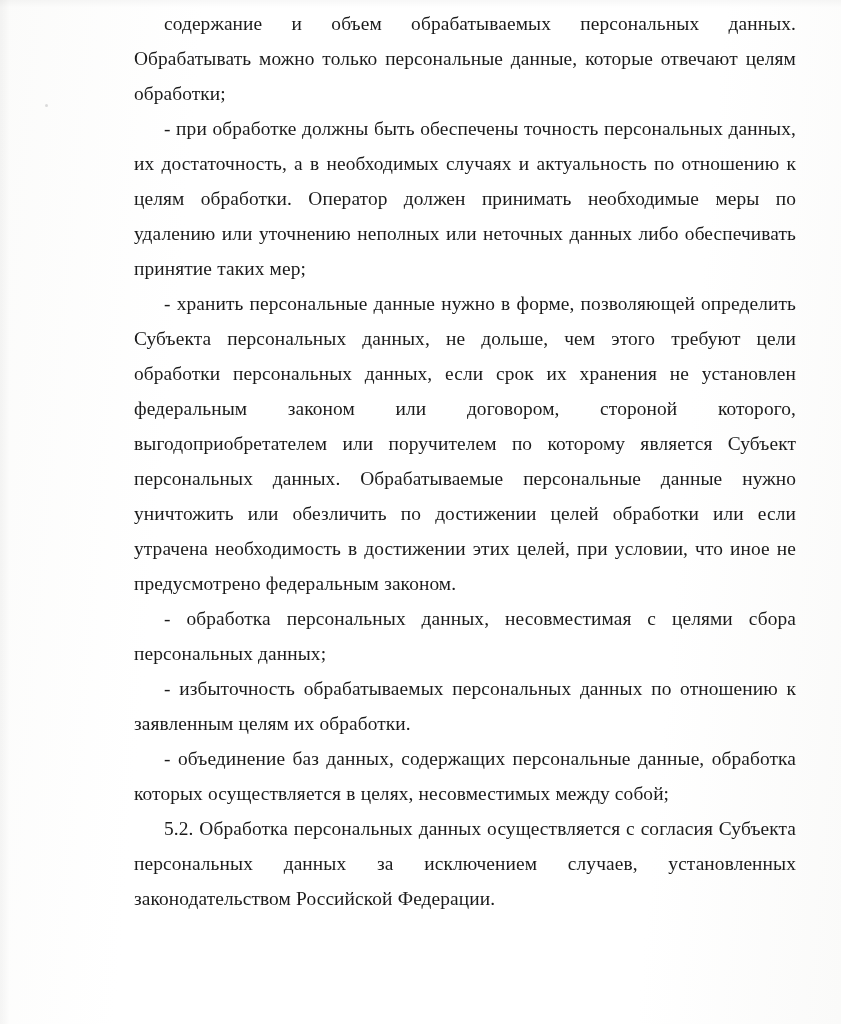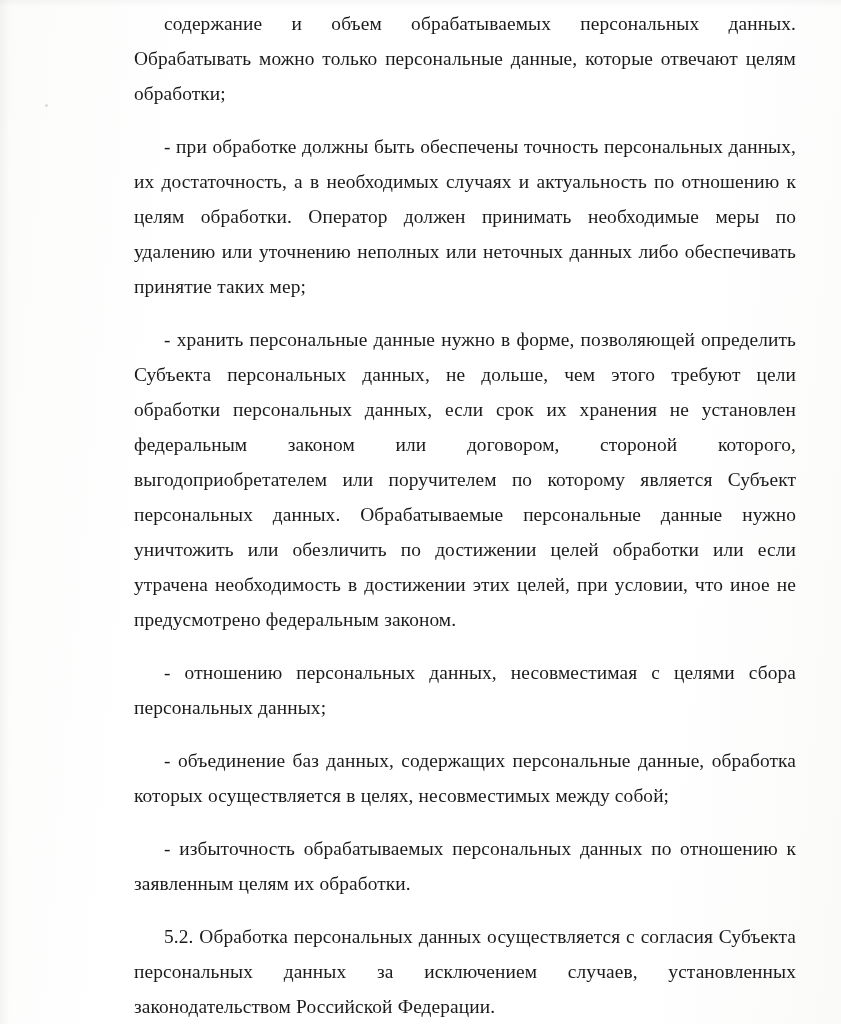--- a/index.html
+++ b/index.html
@@ -40,21 +40,21 @@
     margin: 0 0 0 0;
     font-size: 19.4px;
     line-height: 35px;
     text-align: justify;
     text-justify: inter-word;
     text-indent: 30px;
     letter-spacing: 0.1px;
     word-spacing: 0.2px;
     -webkit-font-smoothing: antialiased;
   }
-  p.gap-md  { margin-top: 18px; }
+  p.gap-md  { }
 
   
   p.para:last-child { }
 
   
   .speck {
     position: absolute;
     left: 45px;
     top: 104px;
     width: 3px;
@@ -85,19 +85,19 @@
 <div class="page">
   <div class="page-surface"></div>
   <div class="edge-shade-left"></div>
   <div class="edge-shade-top"></div>
   <div class="speck"></div>
 
   <div class="text-column">
     <p class="para">содержание и объем обрабатываемых персональных данных. Обрабатывать можно только персональные данные, которые отвечают целям обработки;</p>
     <p class="para gap-md">- при обработке должны быть обеспечены точность персональных данных, их достаточность, а в необходимых случаях и актуальность по отношению к целям обработки. Оператор должен принимать необходимые меры по удалению или уточнению неполных или неточных данных либо обеспечивать принятие таких мер;</p>
     <p class="para gap-md">- хранить персональные данные нужно в форме, позволяющей определить Субъекта персональных данных, не дольше, чем этого требуют цели обработки персональных данных, если срок их хранения не установлен федеральным законом или договором, стороной которого, выгодоприобретателем или поручителем по которому является Субъект персональных данных. Обрабатываемые персональные данные нужно уничтожить или обезличить по достижении целей обработки или если утрачена необходимость в достижении этих целей, при условии, что иное не предусмотрено федеральным законом.</p>
-    <p class="para gap-md">- отношению персональных данных, несовместимая с целями сбора персональных данных;</p>
+    <p class="para gap-md">- обработка персональных данных, несовместимая с целями сбора персональных данных;</p>
+    <p class="para gap-md">- избыточность обрабатываемых персональных данных по отношению к заявленным целям их обработки.</p>
     <p class="para gap-md">- объединение баз данных, содержащих персональные данные, обработка которых осуществляется в целях, несовместимых между собой;</p>
-    <p class="para gap-md">- избыточность обрабатываемых персональных данных по отношению к заявленным целям их обработки.</p>
     <p class="para gap-md">5.2. Обработка персональных данных осуществляется с согласия Субъекта персональных данных за исключением случаев, установленных законодательством Российской Федерации.</p>
 
   </div>
 </div>
 
 </body></html>

